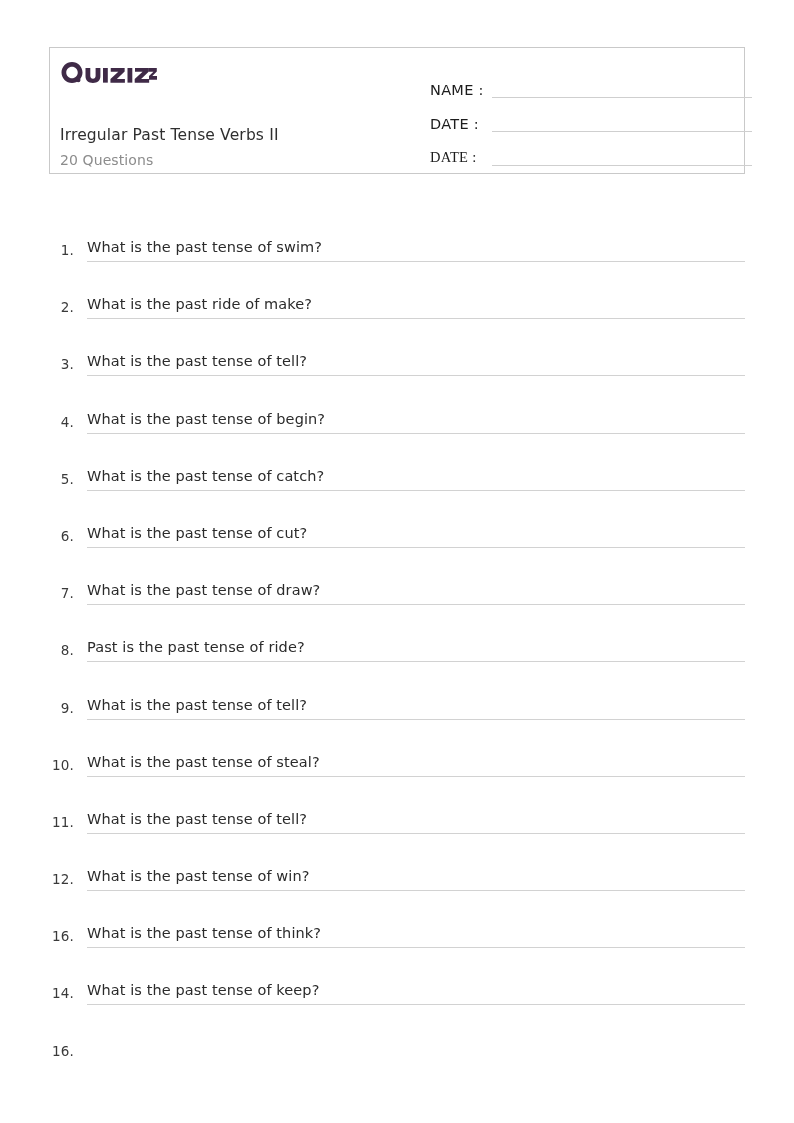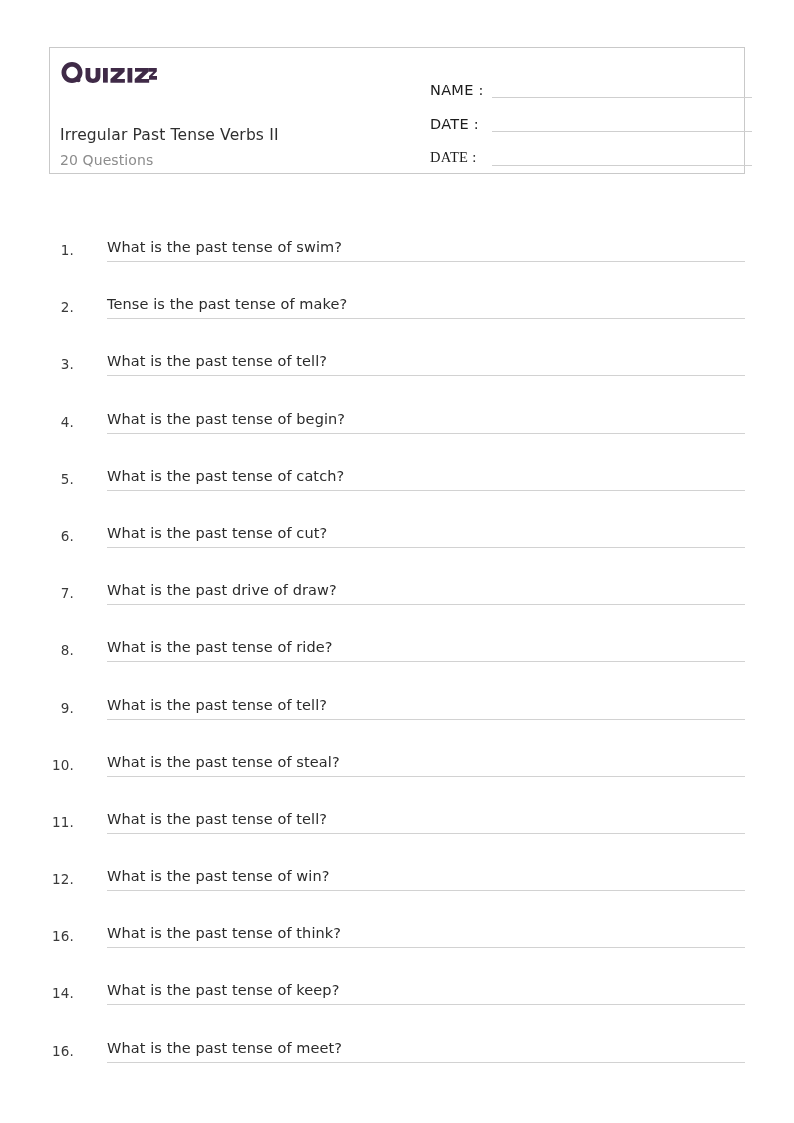--- a/index.html
+++ b/index.html
@@ -101,21 +101,21 @@
     left: 40px;
     width: 34px;
     top: 5px;
     text-align: right;
     font-size: 13.5px;
     color: #3a3a3a;
     letter-spacing: 0.2px;
   }
   .q-body {
     position: absolute;
-    left: 107px;
+    left: 87px;
     right: 49px;
     top: 0;
     border-bottom: 1px solid #d2d2d2;
     padding-bottom: 3px;
     height: 21px;
   }
   .q-text {
     font-size: 14.5px;
     color: #2b2b2b;
     letter-spacing: 0.1px;
@@ -167,45 +167,45 @@
   </div>
 </div>
 
 <div class="questions" id="question-list">
     <div class="q-row">
       <div class="q-num">1.</div>
       <div class="q-body"><span class="q-text">What is the past tense of swim?</span></div>
     </div>
     <div class="q-row">
       <div class="q-num">2.</div>
-      <div class="q-body"><span class="q-text">Tense is the past tense of make?</span></div>
+      <div class="q-body"><span class="q-text">What is the past ride of make?</span></div>
     </div>
     <div class="q-row">
       <div class="q-num">3.</div>
       <div class="q-body"><span class="q-text">What is the past tense of tell?</span></div>
     </div>
     <div class="q-row">
       <div class="q-num">4.</div>
       <div class="q-body"><span class="q-text">What is the past tense of begin?</span></div>
     </div>
     <div class="q-row">
       <div class="q-num">5.</div>
       <div class="q-body"><span class="q-text">What is the past tense of catch?</span></div>
     </div>
     <div class="q-row">
       <div class="q-num">6.</div>
       <div class="q-body"><span class="q-text">What is the past tense of cut?</span></div>
     </div>
     <div class="q-row">
       <div class="q-num">7.</div>
-      <div class="q-body"><span class="q-text">What is the past drive of draw?</span></div>
+      <div class="q-body"><span class="q-text">What is the past tense of draw?</span></div>
     </div>
     <div class="q-row">
       <div class="q-num">8.</div>
-      <div class="q-body"><span class="q-text">What is the past tense of ride?</span></div>
+      <div class="q-body"><span class="q-text">Past is the past tense of ride?</span></div>
     </div>
     <div class="q-row">
       <div class="q-num">9.</div>
       <div class="q-body"><span class="q-text">What is the past tense of tell?</span></div>
     </div>
     <div class="q-row">
       <div class="q-num">10.</div>
       <div class="q-body"><span class="q-text">What is the past tense of steal?</span></div>
     </div>
     <div class="q-row">
@@ -219,15 +219,14 @@
     <div class="q-row">
       <div class="q-num">16.</div>
       <div class="q-body"><span class="q-text">What is the past tense of think?</span></div>
     </div>
     <div class="q-row">
       <div class="q-num">14.</div>
       <div class="q-body"><span class="q-text">What is the past tense of keep?</span></div>
     </div>
     <div class="q-row">
       <div class="q-num">16.</div>
-      <div class="q-body"><span class="q-text">What is the past tense of meet?</span></div>
     </div>
   </div>
 
 </body></html>

